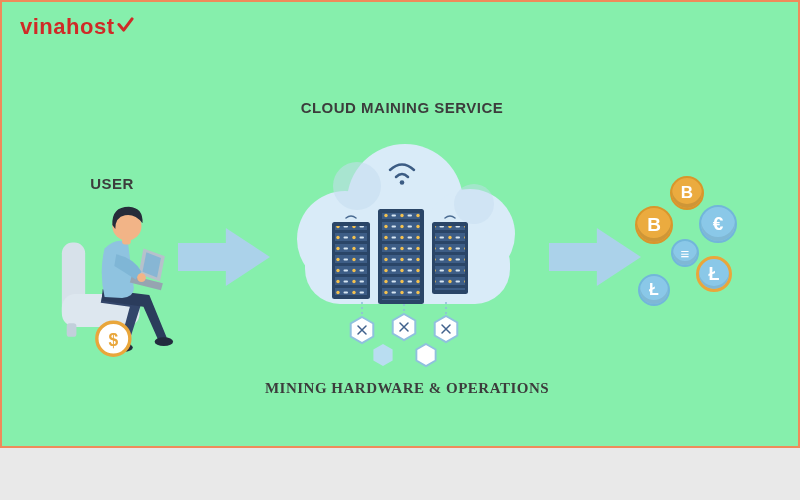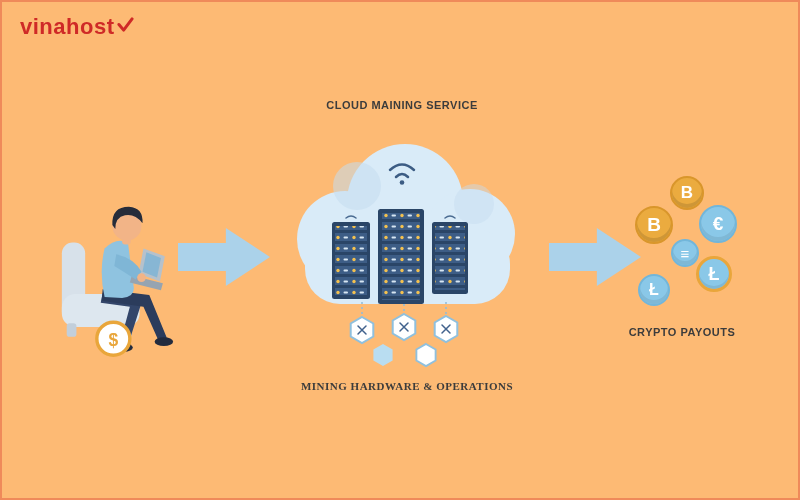--- a/index.html
+++ b/index.html
@@ -1,25 +1,25 @@
 <!DOCTYPE html>
 <html><head>
 <meta charset="utf-8">
 <style>
   html,body{margin:0;padding:0;background:#e9e9e9;}
   #canvas{
-    position:relative;width:800px;height:500px;box-sizing:border-box;
-    background:#fdba74;border:2px solid #ef8a5a;overflow:hidden;
+    position:relative;width:800px;height:448px;box-sizing:border-box;
+    background:#86efac;border:2px solid #ef8a5a;overflow:hidden;
     font-family:"Liberation Sans",sans-serif;
   }
   .logo{position:absolute;left:18px;top:12px;display:flex;align-items:center;gap:3px;}
   .logo-text{color:#cf2a27;font-weight:800;font-size:22px;letter-spacing:.5px;}
   .logo-check{margin-top:-6px;}
   .label{
-    position:absolute;font-weight:700;font-size:11px;color:#3c3c3c;
+    position:absolute;font-weight:700;font-size:15px;color:#3c3c3c;
     letter-spacing:.5px;text-align:center;
   }
   .flow-arrow{
     position:absolute;width:92px;height:58px;background:#abd2ea;
     clip-path:polygon(0 26%,52% 26%,52% 0,100% 50%,52% 100%,52% 74%,0 74%);
   }
   .scene{position:absolute;}
   .coin{
     position:absolute;border-radius:50%;display:flex;align-items:center;
     justify-content:center;color:#fff;font-weight:700;box-sizing:border-box;
@@ -34,22 +34,22 @@
 <div id="canvas">
 
   <div class="logo">
     <span class="logo-text">vinahost</span>
     <svg class="logo-check" width="17" height="15" viewBox="0 0 18 16">
       <path d="M2 8 L7 14 L16 2" fill="none" stroke="#cf2a27" stroke-width="3.2" stroke-linecap="round" stroke-linejoin="round"></path>
     </svg>
   </div>
 
   <div class="label" style="left:250px;top:97px;width:300px;">CLOUD MAINING SERVICE</div>
+  <div class="label" style="left:55px;top:173px;width:110px;">USER</div>
   <div class="label" style="left:255px;top:378px;width:300px;font-family:Liberation Serif, serif;">MINING HARDWARE &amp; OPERATIONS</div>
-  <div class="label" style="left:605px;top:324px;width:150px;">CRYPTO PAYOUTS</div>
 
   <svg class="scene" viewBox="0 0 150 175" width="150" height="170" style="left:48px;top:192px;">
     <g>
       <rect x="10" y="50" width="24" height="82" rx="11" fill="#d7e1ea"></rect>
       <rect x="10" y="103" width="80" height="34" rx="14" fill="#dde7ef"></rect>
       <rect x="15" y="133" width="10" height="14" rx="3" fill="#c2cfdb"></rect>
       <rect x="72" y="133" width="10" height="14" rx="3" fill="#c2cfdb"></rect>
     </g>
     <g>
       <polygon points="52,102 92,112 78,156 70,153 80,116 50,112" fill="#33466a"></polygon>

